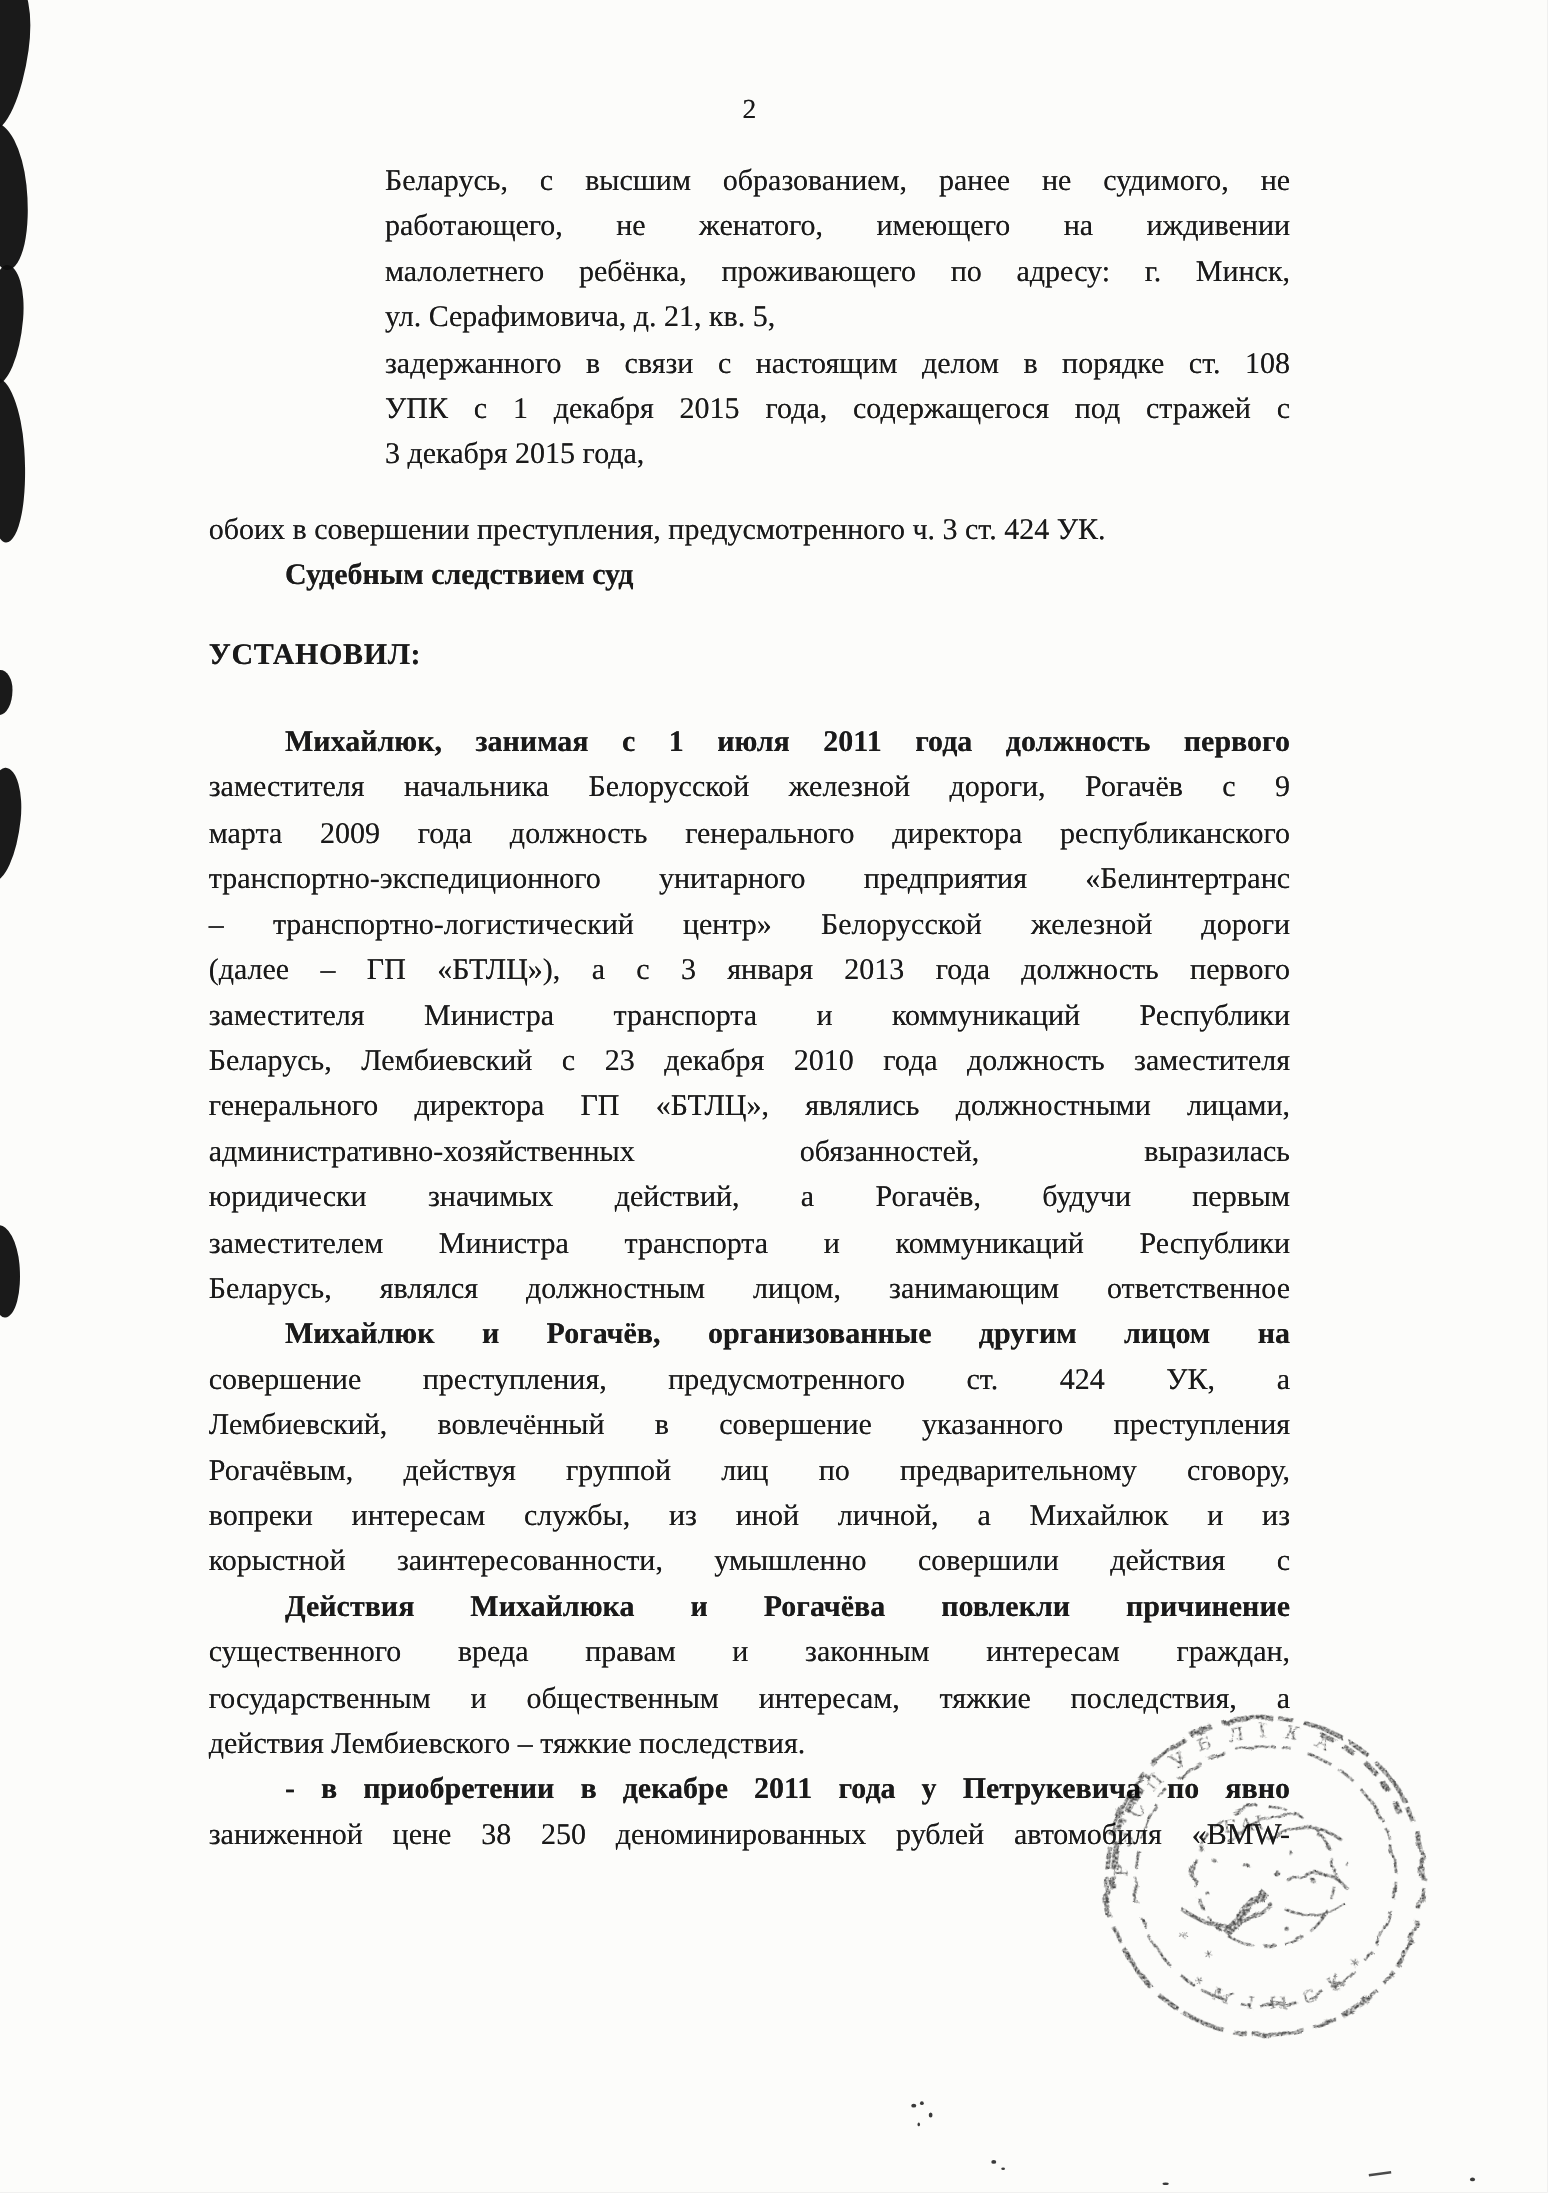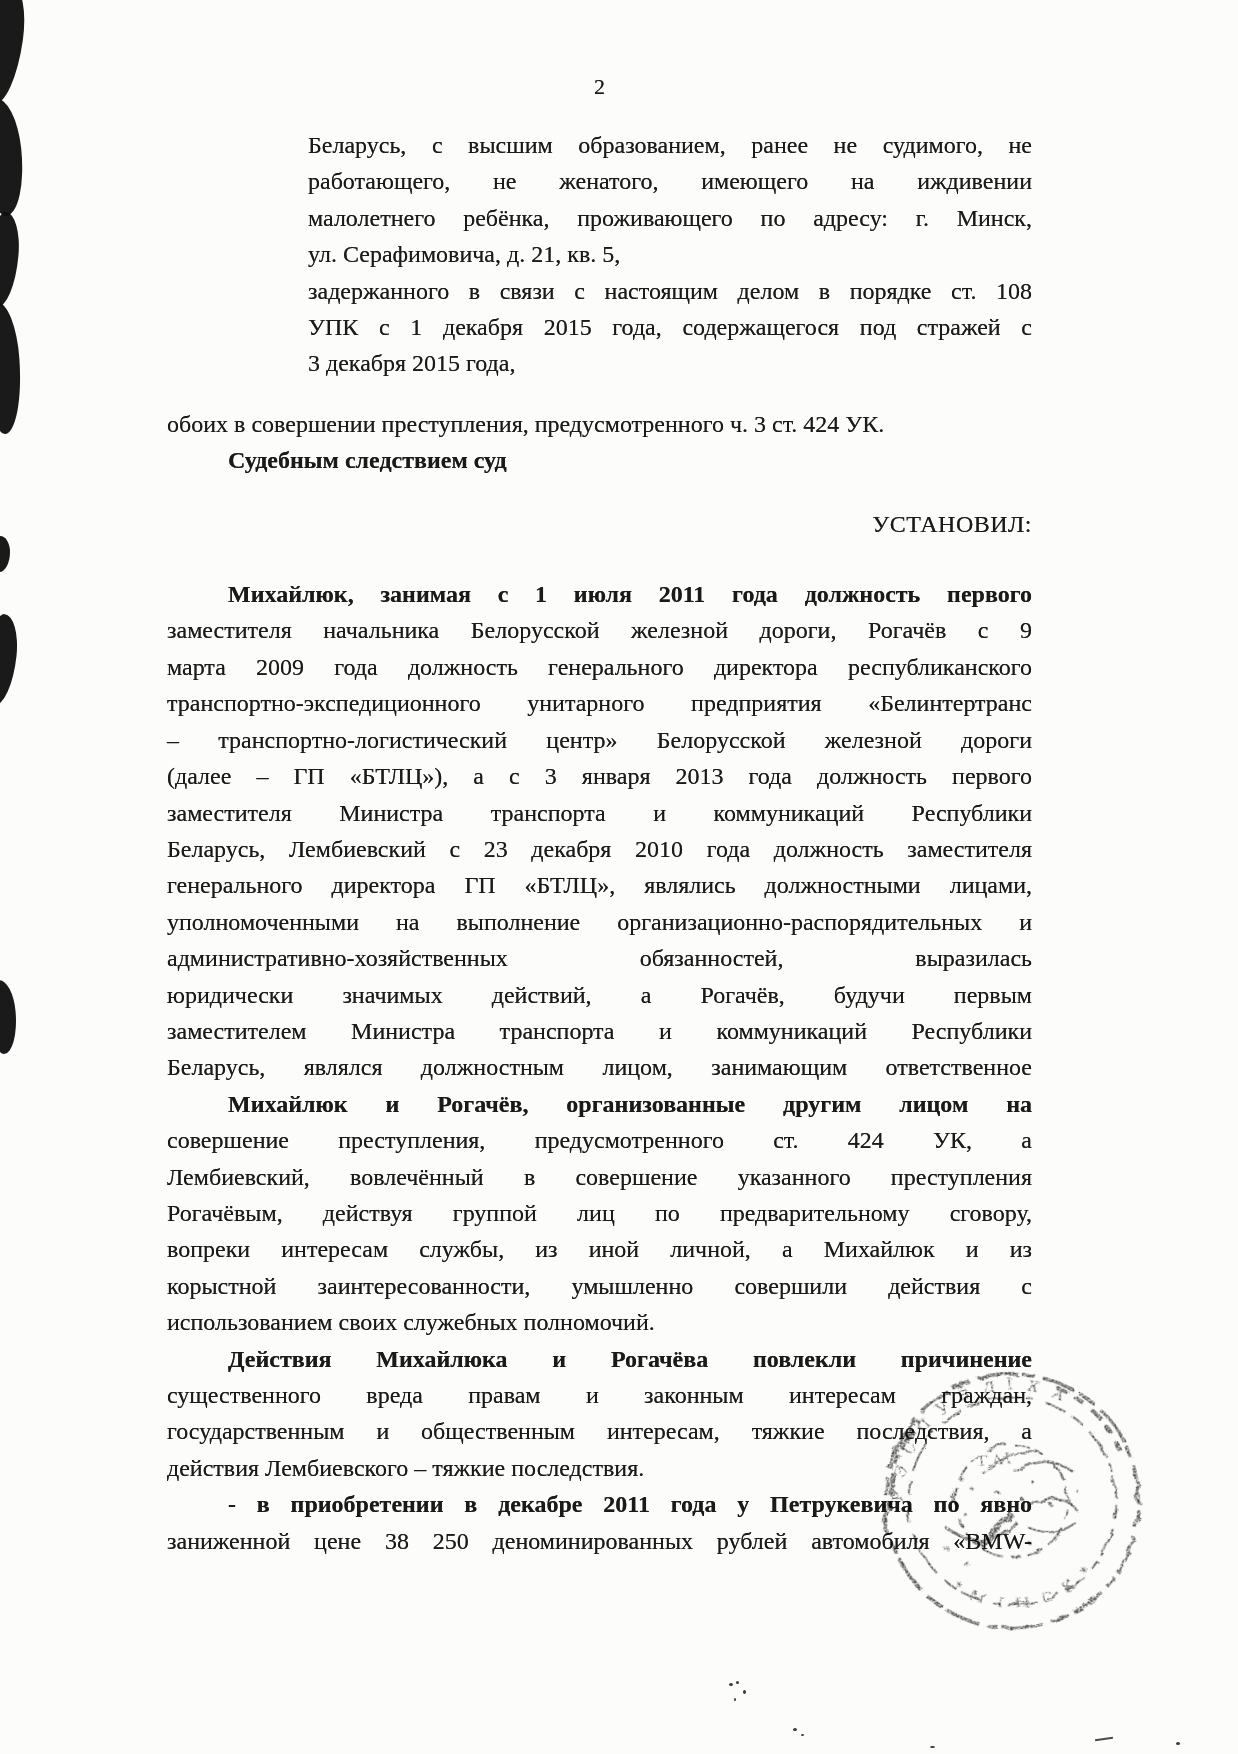--- a/index.html
+++ b/index.html
@@ -12,21 +12,21 @@
     color:#1a1a1a;
   }
   .text-column{
     position:absolute;left:167px;top:72px;width:865px;
     font-size:24px;line-height:36.4px;
     text-shadow:0 0 .5px rgba(25,25,25,.75);
   }
   .page-num{text-align:center;font-size:22px;line-height:30px;margin-bottom:25px;}
   .block{margin:0;}
   .block.hang{margin-left:141px;width:724px;margin-bottom:24px;}
-  .block.heading{text-align:right;margin:27px 0 34px 0;letter-spacing:.5px;}
+  .block.heading{text-align:left;margin:27px 0 34px 0;letter-spacing:.5px;font-weight:bold;}
   .line{min-height:36.4px;}
   .line.j{text-align:justify;text-align-last:justify;}
   .line.ind{text-indent:61px;font-weight:bold;}
   
   .blob{position:absolute;background:#0e0e0e;opacity:.95;
         border-radius:46% 54% 58% 42% / 52% 44% 56% 48%;}
   .speck{position:absolute;background:#3a3a3a;border-radius:50%;}
   .dashmark{position:absolute;background:#4a4a4a;}
   
   .stamp{position:absolute;left:870px;top:1360px;width:280px;height:280px;
@@ -79,34 +79,32 @@
       <div class="block para">
         <div class="line j ind">Михайлюк, занимая с 1 июля 2011 года должность первого</div>
         <div class="line j">заместителя начальника Белорусской железной дороги, Рогачёв с 9</div>
         <div class="line j">марта 2009 года должность генерального директора республиканского</div>
         <div class="line j">транспортно-экспедиционного унитарного предприятия «Белинтертранс</div>
         <div class="line j">– транспортно-логистический центр» Белорусской железной дороги</div>
         <div class="line j">(далее – ГП «БТЛЦ»), а с 3 января 2013 года должность первого</div>
         <div class="line j">заместителя Министра транспорта и коммуникаций Республики</div>
         <div class="line j">Беларусь, Лембиевский с 23 декабря 2010 года должность заместителя</div>
         <div class="line j">генерального директора ГП «БТЛЦ», являлись должностными лицами,</div>
-        <div class="line j">уполномоченными на выполнение организационно-распорядительных и</div>
         <div class="line j">административно-хозяйственных обязанностей, выразилась</div>
         <div class="line j">юридически значимых действий, а Рогачёв, будучи первым</div>
         <div class="line j">заместителем Министра транспорта и коммуникаций Республики</div>
         <div class="line j">Беларусь, являлся должностным лицом, занимающим ответственное</div>
       </div>
       <div class="block para">
         <div class="line j ind">Михайлюк и Рогачёв, организованные другим лицом на</div>
         <div class="line j">совершение преступления, предусмотренного ст. 424 УК, а</div>
         <div class="line j">Лембиевский, вовлечённый в совершение указанного преступления</div>
         <div class="line j">Рогачёвым, действуя группой лиц по предварительному сговору,</div>
         <div class="line j">вопреки интересам службы, из иной личной, а Михайлюк и из</div>
         <div class="line j">корыстной заинтересованности, умышленно совершили действия с</div>
-        <div class="line">использованием своих служебных полномочий.</div>
       </div>
       <div class="block para">
         <div class="line j ind">Действия Михайлюка и Рогачёва повлекли причинение</div>
         <div class="line j">существенного вреда правам и законным интересам граждан,</div>
         <div class="line j">государственным и общественным интересам, тяжкие последствия, а</div>
         <div class="line">действия Лембиевского – тяжкие последствия.</div>
       </div>
       <div class="block para">
         <div class="line j ind">- в приобретении в декабре 2011 года у Петрукевича по явно</div>
         <div class="line j">заниженной цене 38 250 деноминированных рублей автомобиля «BMW-</div>

